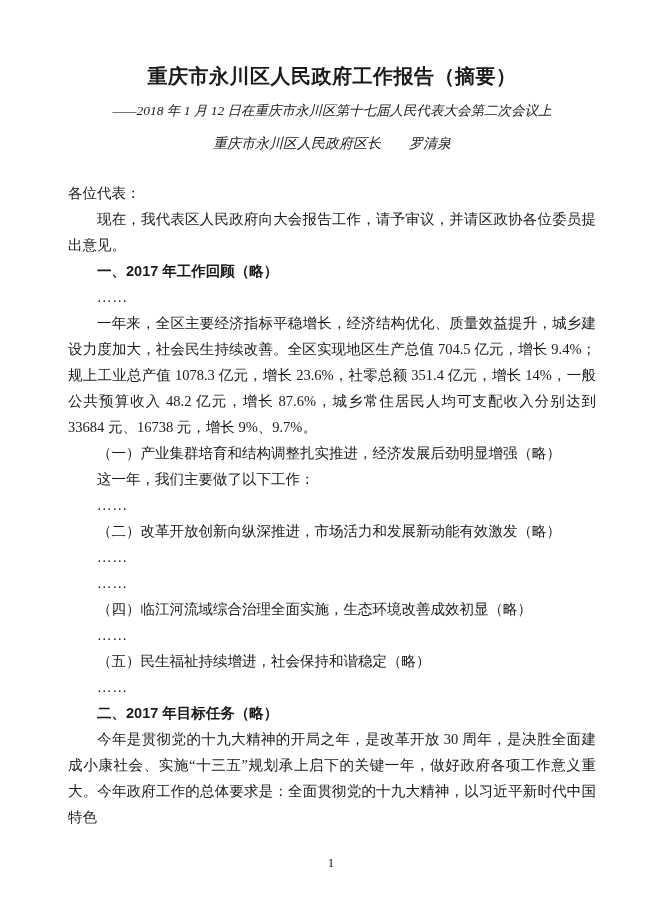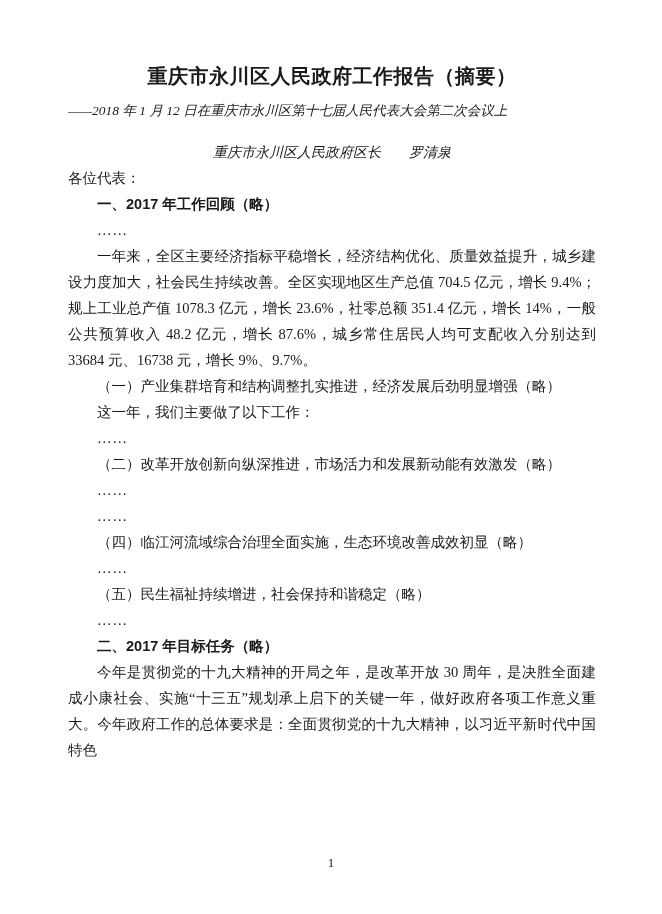--- a/index.html
+++ b/index.html
@@ -25,35 +25,36 @@
     margin: 0;
     text-align: center;
     font-size: 20px;
     line-height: 28px;
     font-weight: bold;
     font-family: "Liberation Serif", serif;
     letter-spacing: 0.5px;
   }
   .doc-subtitle {
     margin-top: 9px;
-    text-align: left;
+    text-align: center;
     font-size: 13.5px;
     line-height: 24px;
     font-style: italic; 
     font-family: "Liberation Serif", serif;
   }
   .doc-byline {
-    margin-top: 18px;
+    margin-top: 9px;
     text-align: center;
     font-size: 14px;
     line-height: 24px;
     font-style: italic; 
     font-family: "Liberation Serif", serif;
   }
   .doc-body {
+    margin-top: 24px;
     font-size: 14.5px;
     line-height: 26px;
   }
   .doc-body p.blk {
     margin: 0;
     padding: 0;
   }
   .blk.salutation {
     text-indent: 0;
   }
@@ -85,20 +86,21 @@
 </head>
 <body>
 
 <div class="page">
   <div class="content">
     <h1 class="doc-title">重庆市永川区人民政府工作报告（摘要）</h1>
     <div class="doc-subtitle">——2018 年 1 月 12 日在重庆市永川区第十七届人民代表大会第二次会议上</div>
     <div class="doc-byline">重庆市永川区人民政府区长　　罗清泉</div>
     <div class="doc-body">
         <p class="blk salutation">各位代表：</p>
+        <p class="blk para">现在，我代表区人民政府向大会报告工作，请予审议，并请区政协各位委员提出意见。</p>
         <p class="blk heading">一、2017 年工作回顾（略）</p>
         <p class="blk ellipsis">……</p>
         <p class="blk para">一年来，全区主要经济指标平稳增长，经济结构优化、质量效益提升，城乡建设力度加大，社会民生持续改善。全区实现地区生产总值 704.5 亿元，增长 9.4%；规上工业总产值 1078.3 亿元，增长 23.6%，社零总额 351.4 亿元，增长 14%，一般公共预算收入 48.2 亿元，增长 87.6%，城乡常住居民人均可支配收入分别达到 33684 元、16738 元，增长 9%、9.7%。</p>
         <p class="blk para">（一）产业集群培育和结构调整扎实推进，经济发展后劲明显增强（略）</p>
         <p class="blk para">这一年，我们主要做了以下工作：</p>
         <p class="blk ellipsis">……</p>
         <p class="blk para">（二）改革开放创新向纵深推进，市场活力和发展新动能有效激发（略）</p>
         <p class="blk ellipsis">……</p>
         <p class="blk ellipsis">……</p>
         <p class="blk para">（四）临江河流域综合治理全面实施，生态环境改善成效初显（略）</p>

